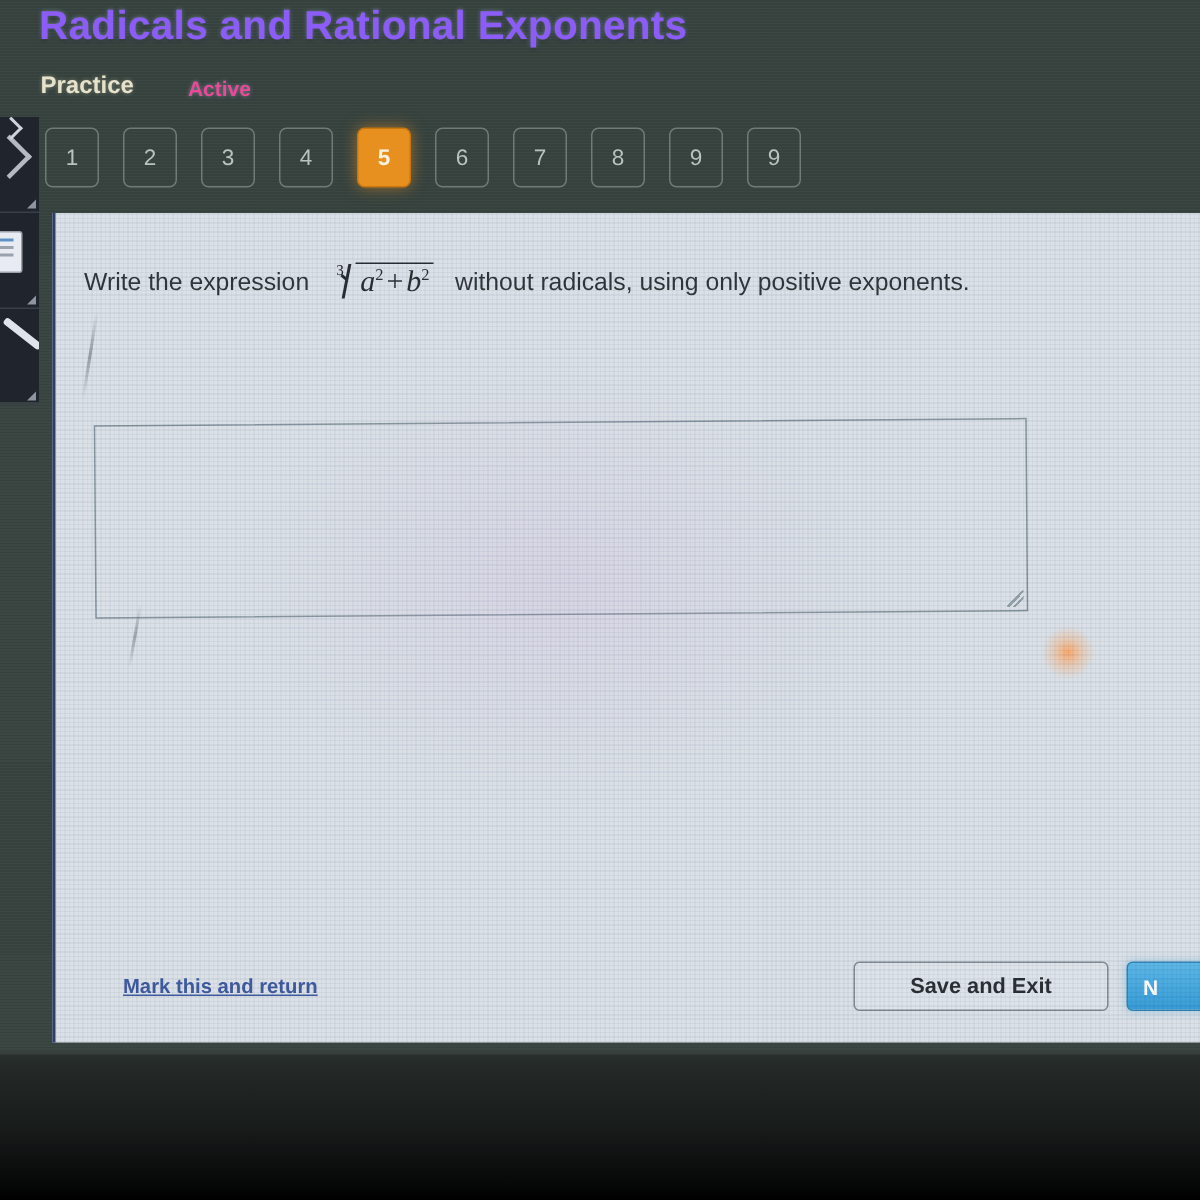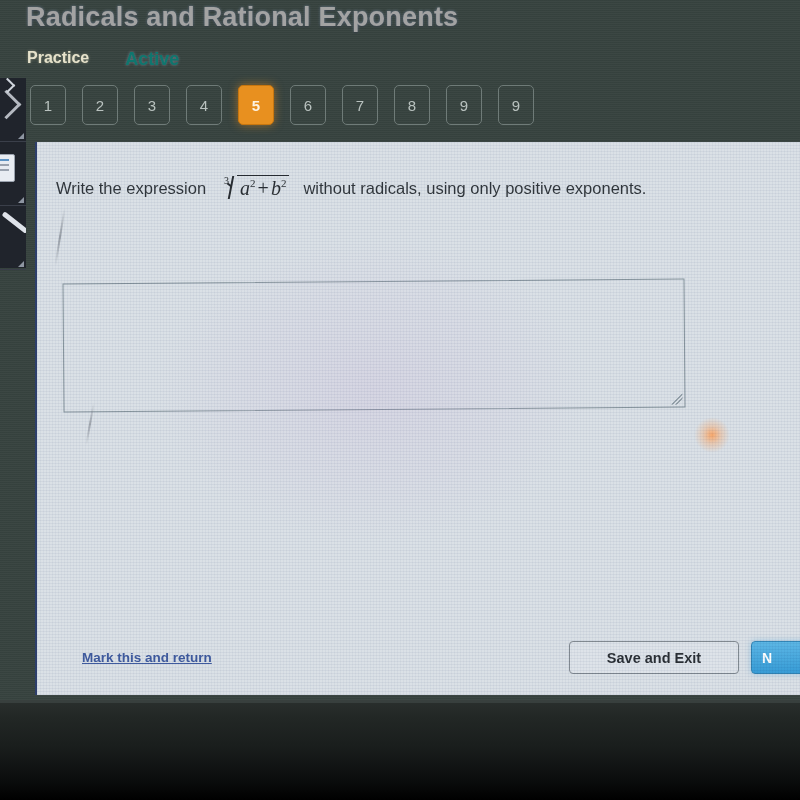--- a/index.html
+++ b/index.html
@@ -131,43 +131,43 @@
     left: 0; top: 0;
     width: 800px;
     z-index: 10;
   }
   .page-title {
     position: absolute;
     left: 26px;
     top: 2px;
     font-size: 27px;
     font-weight: bold;
-    color: #a3a3a3;
+    color: #8b5cf6;
     letter-spacing: 0.2px;
     text-shadow: 0 0 3px rgba(140,160,190,0.65), 0 1px 2px rgba(0,0,0,0.5);
     white-space: nowrap;
   }
   .subrow {
     position: absolute;
     left: 27px;
     top: 49px;
     display: flex;
-    align-items: flex-start;
+    align-items: flex-end;
     gap: 36px;
   }
   .lbl-practice {
     font-size: 16px;
     font-weight: bold;
     color: #e6e2cb;
     text-shadow: 0 0 3px rgba(200,200,170,0.5);
   }
   .lbl-active {
-    font-size: 18px;
-    font-weight: bold;
-    color: #0f766e;
+    font-size: 14px;
+    font-weight: bold;
+    color: #ec4899;
     text-shadow: 0 0 3px rgba(170,190,215,0.5);
   }
 
   
   .tabs {
     position: absolute;
     left: 30px;
     top: 85px;
     display: flex;
     gap: 16px;

